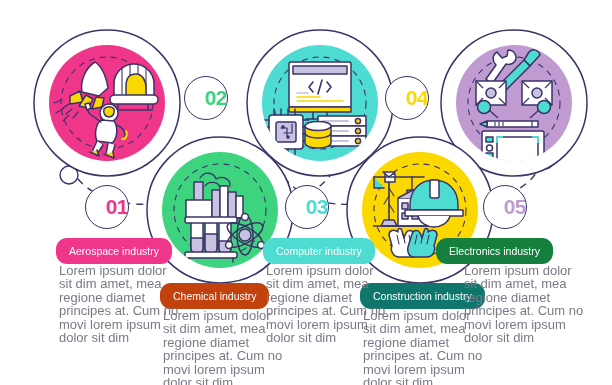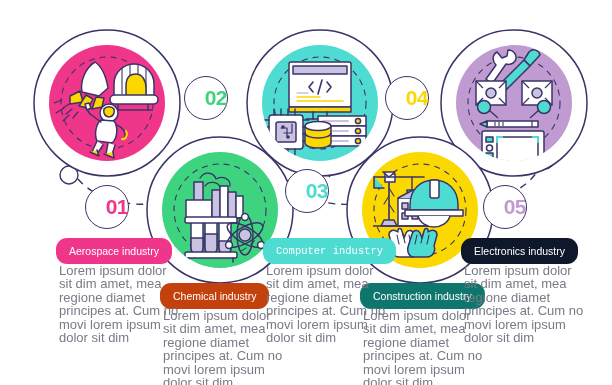--- a/index.html
+++ b/index.html
@@ -322,43 +322,43 @@
       </g>
     </g>
   </svg>
 
   <div class="num-badge" style="left: 85px; top: 185px; color: rgb(240, 54, 139);">
     <span>01</span>
   </div>
   <div class="num-badge" style="left: 184px; top: 76px; color: rgb(62, 212, 127);">
     <span>02</span>
   </div>
-  <div class="num-badge" style="left: 285px; top: 169px; color: rgb(77, 219, 210);">
+  <div class="num-badge" style="left: 285px; top: 185px; color: rgb(77, 219, 210);">
     <span>03</span>
   </div>
   <div class="num-badge" style="left: 385px; top: 76px; color: rgb(251, 216, 0);">
     <span>04</span>
   </div>
   <div class="num-badge" style="left: 483px; top: 185px; color: rgb(191, 155, 209);">
     <span>05</span>
   </div>
 
   <div class="pill" style="left: 56px; top: 238px; background: rgb(240, 54, 139);">
     <span>Aerospace industry</span>
   </div>
   <div class="pill" style="left: 160px; top: 283px; background: #c2410c;">
     <span>Chemical industry</span>
   </div>
-  <div class="pill" style="left: 263px; top: 238px; background: rgb(77, 219, 210); font-family: Liberation Mono, monospace;">
+  <div class="pill" style="left: 263px; top: 238px; background: rgb(77, 219, 210);">
     <span>Computer industry</span>
   </div>
   <div class="pill" style="left: 360px; top: 283px; background: #0f766e;">
     <span>Construction industry</span>
   </div>
-  <div class="pill" style="left: 461px; top: 238px; background: #0f172a; align-items: center;">
+  <div class="pill" style="left: 436px; top: 238px; background: #15803d; align-items: center;">
     <span>Electronics industry</span>
   </div>
 
   <div class="para" style="left:59px;top:264px;">Lorem ipsum dolor sit dim amet, mea regione diamet principes at. Cum no movi lorem ipsum dolor sit dim</div>
   <div class="para" style="left:163px;top:309px;">Lorem ipsum dolor sit dim amet, mea regione diamet principes at. Cum no movi lorem ipsum dolor sit dim</div>
   <div class="para" style="left:266px;top:264px;">Lorem ipsum dolor sit dim amet, mea regione diamet principes at. Cum no movi lorem ipsum dolor sit dim</div>
   <div class="para" style="left:363px;top:309px;">Lorem ipsum dolor sit dim amet, mea regione diamet principes at. Cum no movi lorem ipsum dolor sit dim</div>
   <div class="para" style="left:464px;top:264px;">Lorem ipsum dolor sit dim amet, mea regione diamet principes at. Cum no movi lorem ipsum dolor sit dim</div>
 
 </div>

